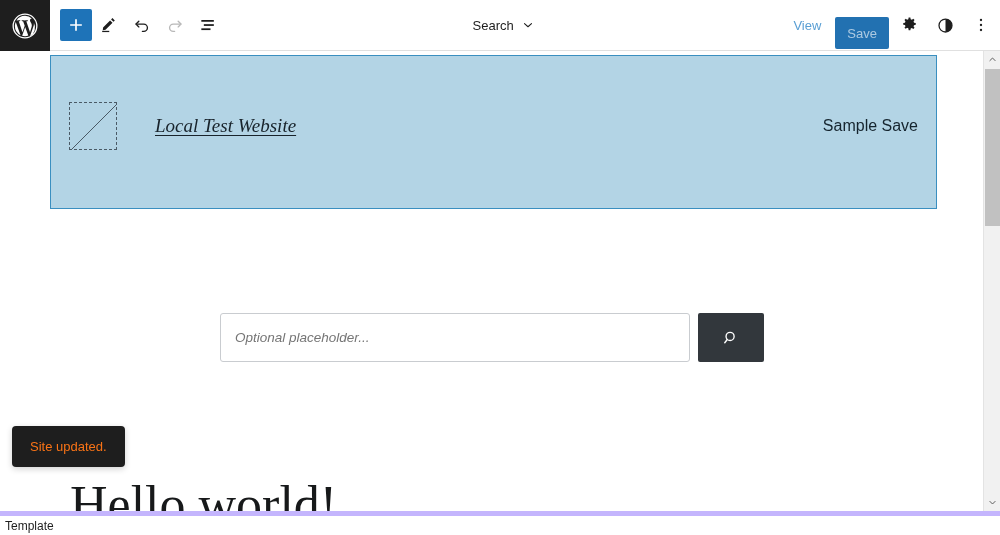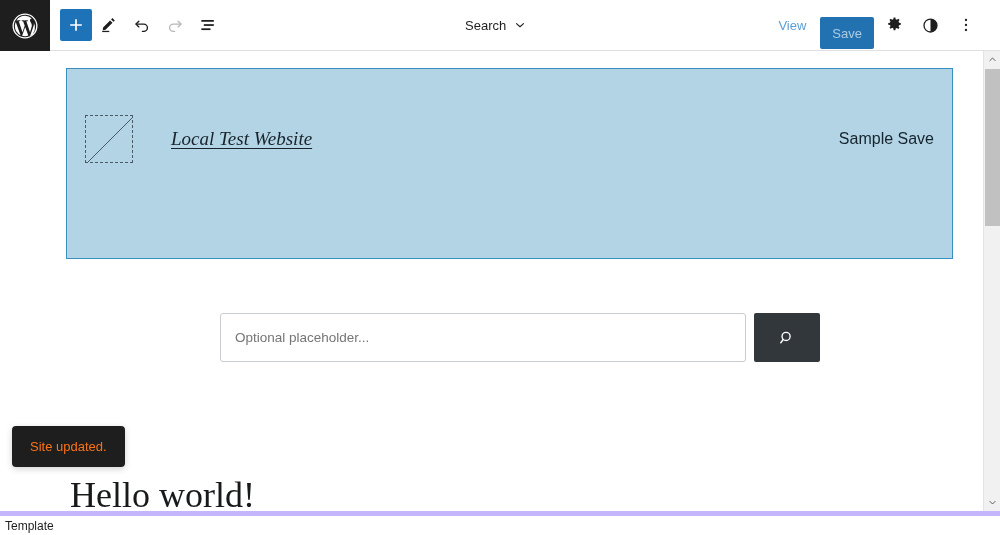--- a/index.html
+++ b/index.html
@@ -72,21 +72,21 @@
     font-size: 13px;
     color: #1e1e1e;
     cursor: pointer;
     border-radius: 2px;
   }
   .doc-title-btn .chev { display: flex; color: #1e1e1e; }
 
   .header-right {
     display: flex; align-items: center;
     gap: 4px;
-    padding-right: 18px;
+    padding-right: 3px;
   }
   .view-link {
     font-size: 13px;
     color: #5a9fd4;
     text-decoration: none;
     padding: 6px 10px;
     cursor: pointer;
     line-height: 1;
   }
   .save-btn {
@@ -120,26 +120,25 @@
   .canvas {
     position: relative;
     flex: 1;
     background: #ffffff;
     overflow: hidden;
   }
 
   
   .site-header-block {
     position: absolute;
-    left: 50px; top: 17px;
-    width: 887px; height: 191px;
+    left: 50px; top: 4px;
+    width: 887px; height: 154px;
     background: #b3d4e5;
     border: 1px solid #3a8fc0;
     box-shadow: 0 0 0 0px transparent;
-    margin-left: 16px;
   }
   .site-header-inner {
     position: absolute;
     left: 18px; right: 18px;
     top: 46px;
     display: flex; align-items: center; justify-content: space-between;
   }
   .site-logo-placeholder {
     width: 48px; height: 48px;
     border: 1px dashed #4a5a66;
@@ -177,47 +176,48 @@
   }
 
   
   .search-block {
     position: absolute;
     left: 220px; top: 262px;
     display: flex; align-items: stretch;
     gap: 8px;
   }
   .search-input {
-    width: 526px; height: 49px;
+    width: 470px; height: 49px;
     border: 1px solid #c9ccd0;
     border-radius: 3px;
     background: #fff;
     padding: 0 14px;
     font-family: "Liberation Sans", sans-serif;
     font-size: 13.5px;
     color: #1e1e1e;
     outline: none;
+    font-style: italic;
   }
   .search-input::placeholder { color: #757575; }
   .search-submit {
     width: 66px; height: 49px;
     background: #32373c;
     border: none;
     border-radius: 2px;
     display: flex; align-items: center; justify-content: center;
     cursor: pointer;
   }
   .search-submit svg { display: block; }
 
   
   .post-title {
     position: absolute;
     left: 70px; top: 425px;
     font-family: "Liberation Serif", serif;
-    font-size: 36px;
+    font-size: 52px;
     font-weight: 400;
     color: #17191a;
     letter-spacing: 0px;
     line-height: 1.1;
     white-space: nowrap;
   }
   .post-title .u {
     border-bottom: 2px solid #17191a;
     padding-bottom: 4px;
   }

